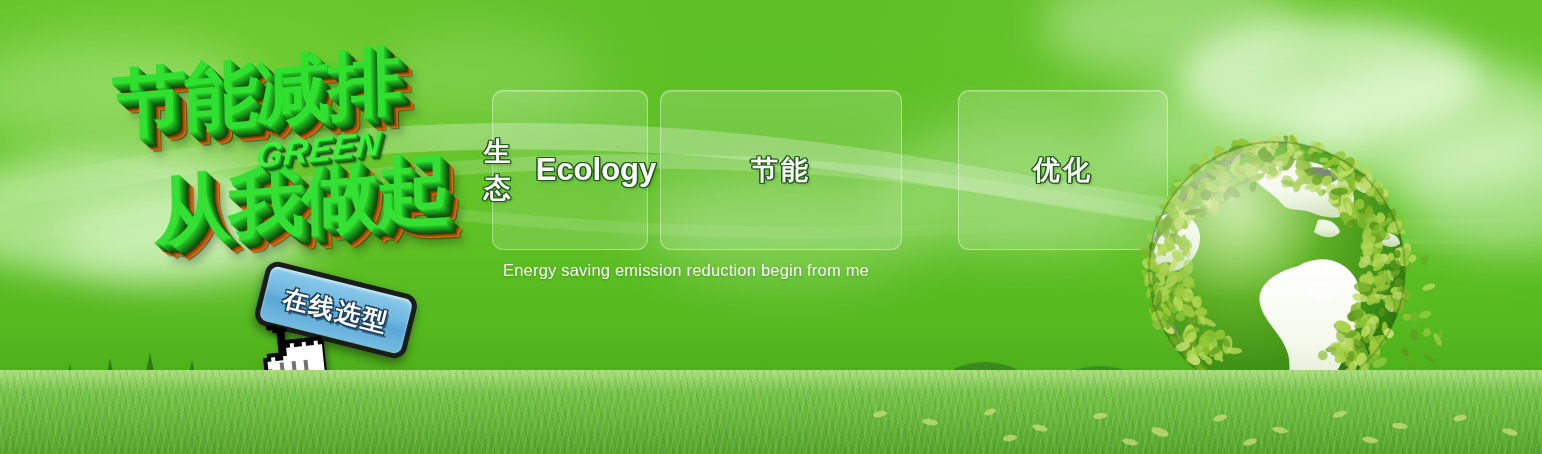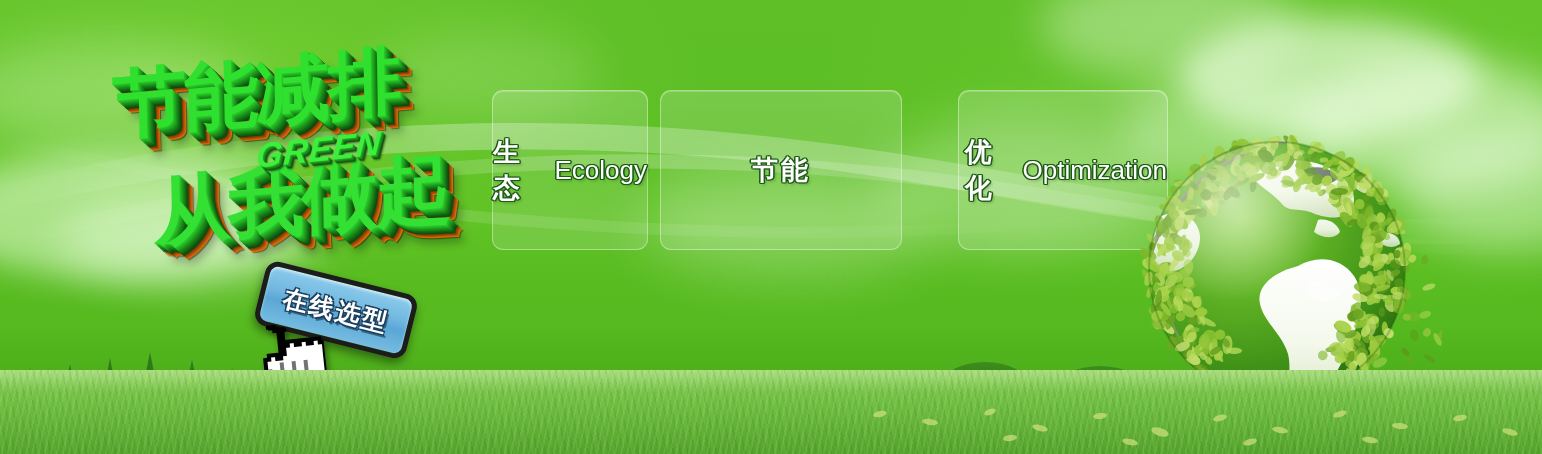--- a/index.html
+++ b/index.html
@@ -107,21 +107,21 @@
     font-size:27px;font-weight:bold;color:#ffffff;
     letter-spacing:3px;
     text-shadow:
       -1px -1px 0 #1c5c14, 1px -1px 0 #1c5c14,
       -1px 1px 0 #1c5c14, 1px 1px 0 #1c5c14,
       0 -1.4px 0 #1c5c14, 0 1.4px 0 #1c5c14,
       -1.4px 0 0 #1c5c14, 1.4px 0 0 #1c5c14,
       2px 2px 3px rgba(0,0,0,.25);
   }
   .card-en{
-    font-size:26px;color:#ffffff;font-weight:400;
+    font-size:31px;color:#ffffff;font-weight:700;
     text-shadow:
       -1px -1px 0 #1c5c14, 1px -1px 0 #1c5c14,
       -1px 1px 0 #1c5c14, 1px 1px 0 #1c5c14,
       0 -1.4px 0 #1c5c14, 0 1.4px 0 #1c5c14,
       -1.4px 0 0 #1c5c14, 1.4px 0 0 #1c5c14,
       2px 2px 3px rgba(0,0,0,.25);
   }
 
   
   .tagline{
@@ -235,25 +235,25 @@
       <div class="card-cn">生态</div>
       <div class="card-en">Ecology</div>
     </div>
 
     <div class="card" style="left:660px;top:90px;width:240px;height:158px;gap:12px;">
       <div class="card-cn">节能</div>
     </div>
 
     <div class="card" style="left:958px;top:90px;width:208px;height:158px;text-align:center;">
       <div class="card-cn">优化</div>
-      <div class="card-en">Optimization</div>
     </div>
 
   </div>
 
+  <div class="tagline">Energy saving emission reduction begin from me</div>
 
   <div class="cta-wrap">
     <div class="cta-btn">
       <span class="cta-label">在线选型</span>
     </div>
   </div>
   <svg class="cursor-hand" style="left:246px;top:318px;" viewBox="0 0 40 48">
     <g shape-rendering="crispEdges">
       <path d="M12 4 h4 v2 h2 v12 h2 v-4 h2 v-2 h4 v2 h2 v-2 h4 v2 h2 v-2 h4 v2 h2 v18 h-2 v4 h-2 v4 h-2 v4 h-16 v-4 h-2 v-4 h-2 v-4 h-2 v-6 h-2 v-6 h2 v-2 h4 v2 h2 v-2 h2 V6 h2 z" fill="#ffffff" stroke="#000000" stroke-width="2"></path>
       <path d="M18 22 v10 M24 22 v10 M30 22 v10" stroke="#000000" stroke-width="1.6" fill="none" opacity=".55"></path>

